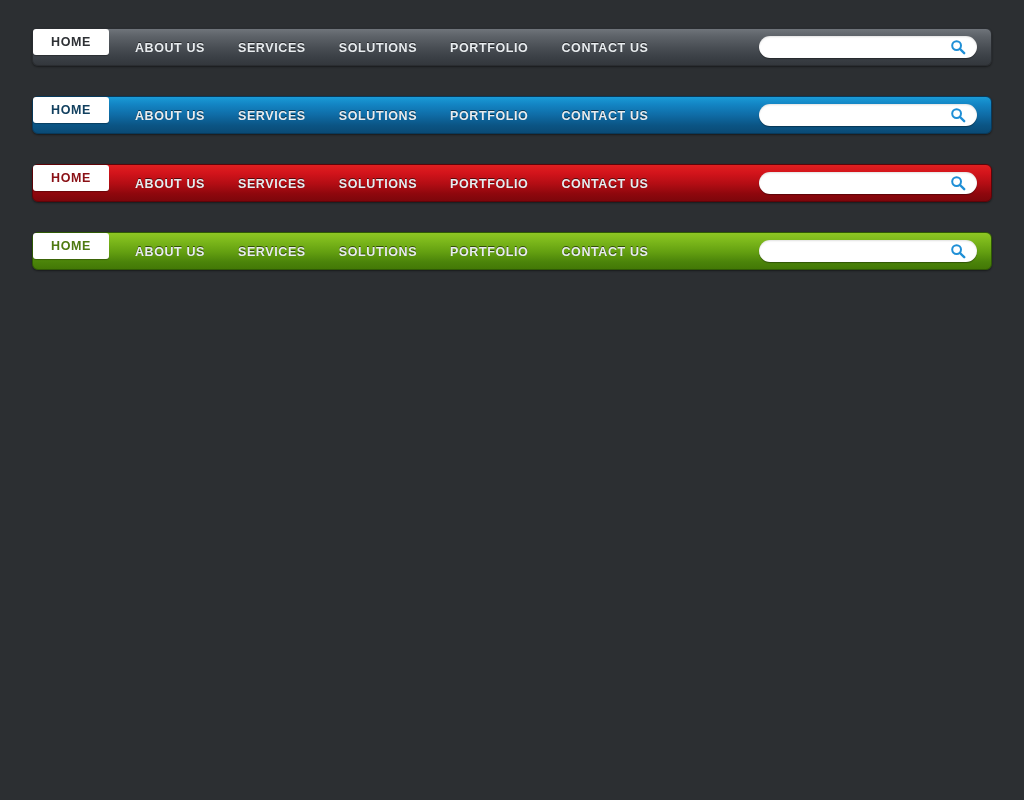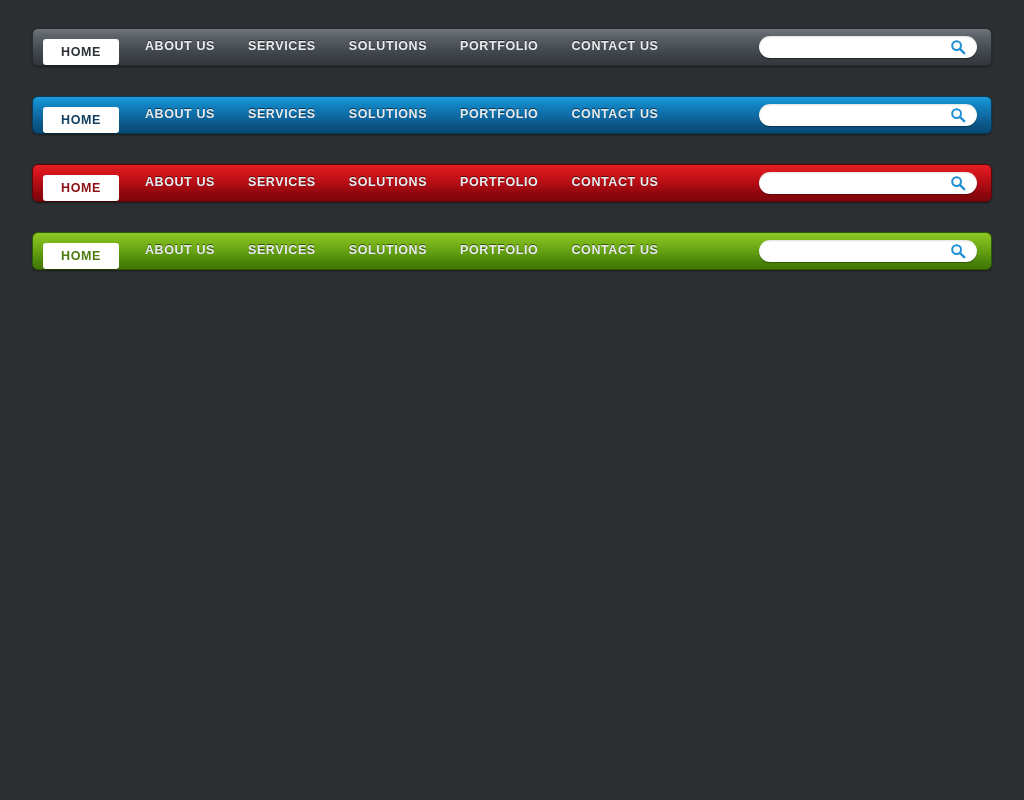--- a/index.html
+++ b/index.html
@@ -39,24 +39,23 @@
     position: absolute;
     left: 32px;
     width: 960px;
     border-radius: 8px;
     background: #303337;
     box-shadow: inset 0 1px 0 rgba(255,255,255,0.035);
   }
 
   .nav-items {
     display: flex;
-    align-items: flex-end;
+    align-items: flex-start;
     height: 100%;
     flex: 1 1 auto;
-    padding-left: 10px;
   }
 
   .nav-item {
     font-size: 12.5px;
     font-weight: bold;
     letter-spacing: 0.6px;
     color: #e8ecef;
     text-shadow: 0 -1px 0 rgba(0,0,0,0.55);
     padding: 0 0;
     line-height: 38px;

